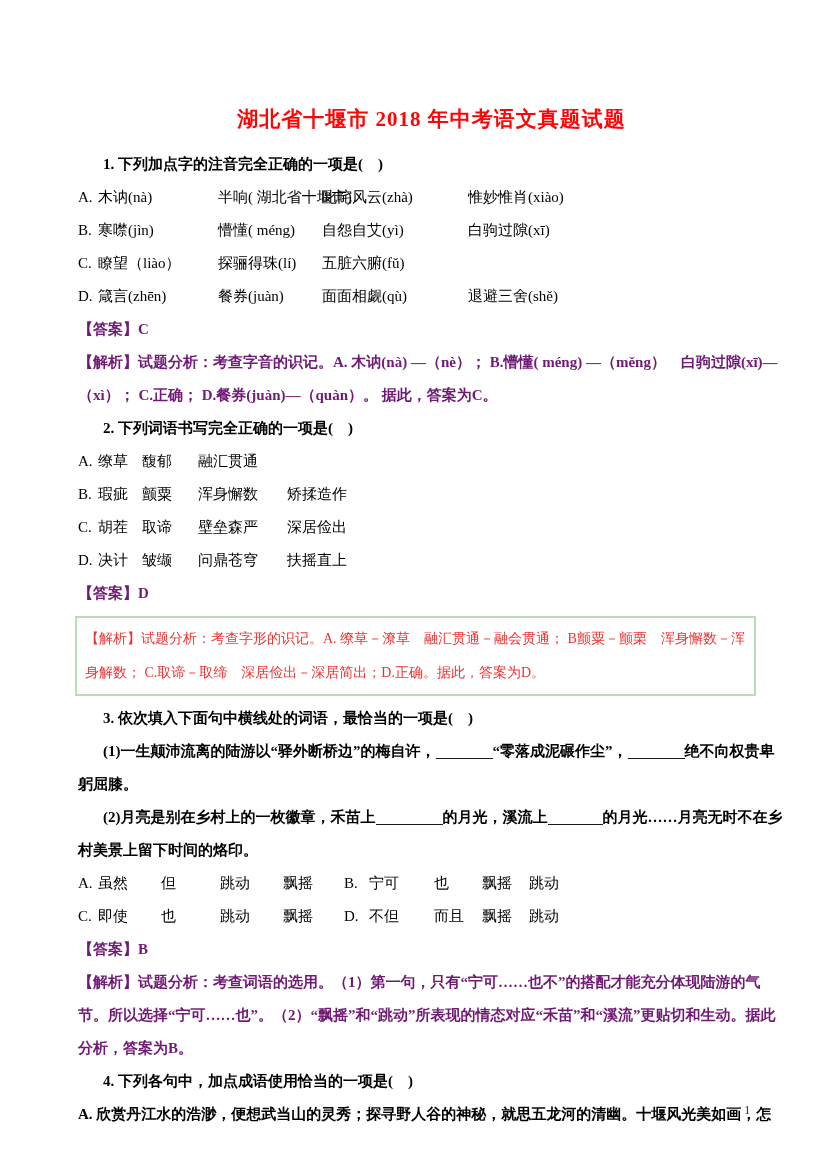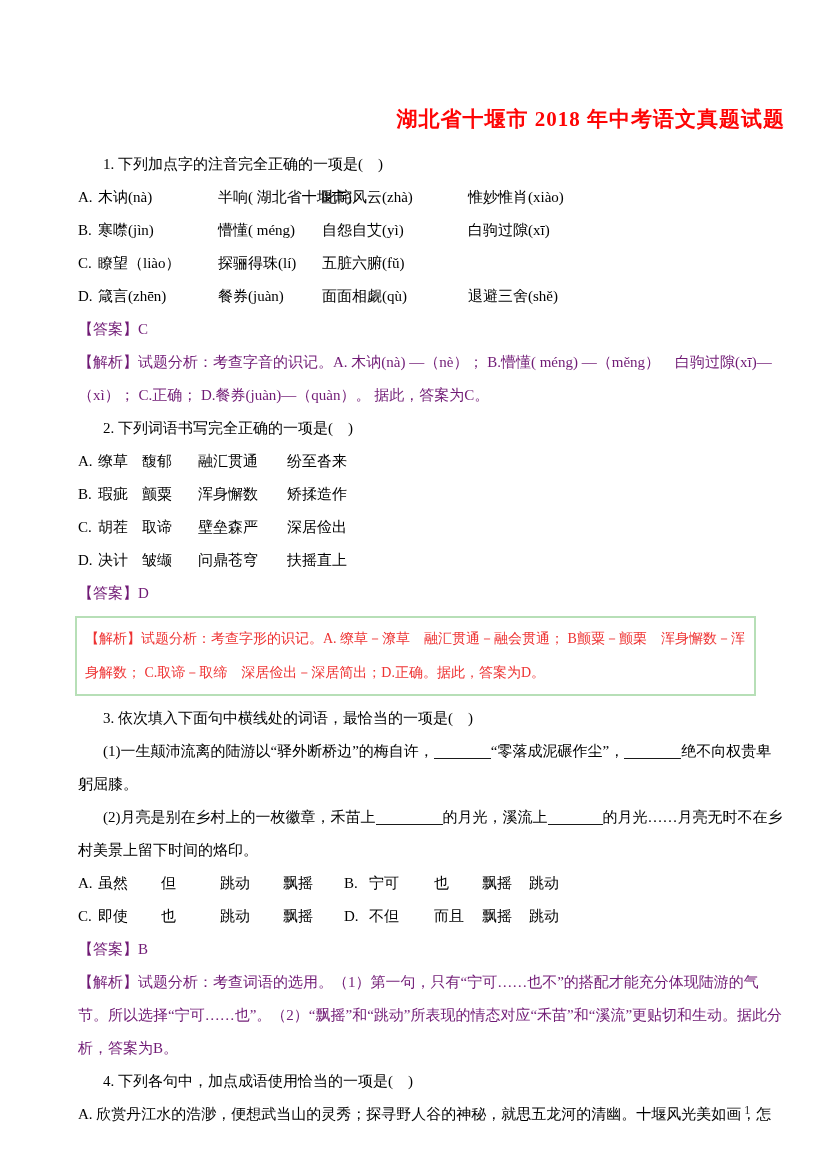--- a/index.html
+++ b/index.html
@@ -2,26 +2,26 @@
 <html><head>
 <meta charset="utf-8">
 <style>
   html,body { margin:0; padding:0; }
   body {
     width:827px; height:1169px; background:#ffffff; position:relative;
     font-family:"Liberation Serif","DejaVu Serif",serif;
     font-size:15px; color:#000; overflow:hidden;
   }
   .content { padding:104px 42px 0 78px; }
-  .t { line-height:33px; }
+  .t { line-height:33px;font-weight:bold; }
   .nowrap { white-space:nowrap; overflow:hidden; }
   .indent { text-indent:25px; }
   .red { color:#701a75; }
   .page-title {
-    text-align:right; font-size:21px; font-weight:bold; color:#fe0505;
+    text-align:center; font-size:21px; font-weight:bold; color:#fe0505;
     line-height:30px; margin-bottom:14px; letter-spacing:1px;
   }
   .q1row { display:grid; grid-template-columns:20px 120px 104px 146px 1fr; line-height:33px; }
   .q2row { display:grid; grid-template-columns:20px 44px 56px 89px 1fr; line-height:33px; }
   .q3row { display:grid; grid-template-columns:20px 63px 59px 63px 61px 25px 65px 48px 47px 1fr; line-height:33px; }
   .q1row span,.q2row span,.q3row span { white-space:nowrap; }
   .greenbox {
     box-sizing:border-box; width:681px; margin:6px 0 6px -3px;
     border:2px solid #b7dfb7; padding:4px 8px;
     line-height:34px; font-size:14px; color:#ee3333;
@@ -70,21 +70,20 @@
   <div class="t red">【答案】C</div>
   <div class="t red">【解析】试题分析：考查字音的识记。A. 木讷(nà) —（nè）； B.懵懂( méng) —（měng）　白驹过隙(xī)—（xì）； C.正确； D.餐券(juàn)—（quàn）。 据此，答案为C。</div>
 
   <div class="t indent nowrap">2. 下列词语书写完全正确的一项是(　)</div>
 
   <div class="q2row nowrap">
     <span>A.</span>
     <span>缭草</span>
     <span>馥郁</span>
     <span>融汇贯通</span>
-    <span>纷至沓来</span>
   </div>
   <div class="q2row nowrap">
     <span>B.</span>
     <span>瑕疵</span>
     <span>颤粟</span>
     <span>浑身懈数</span>
     <span>矫揉造作</span>
   </div>
   <div class="q2row nowrap">
     <span>C.</span>

